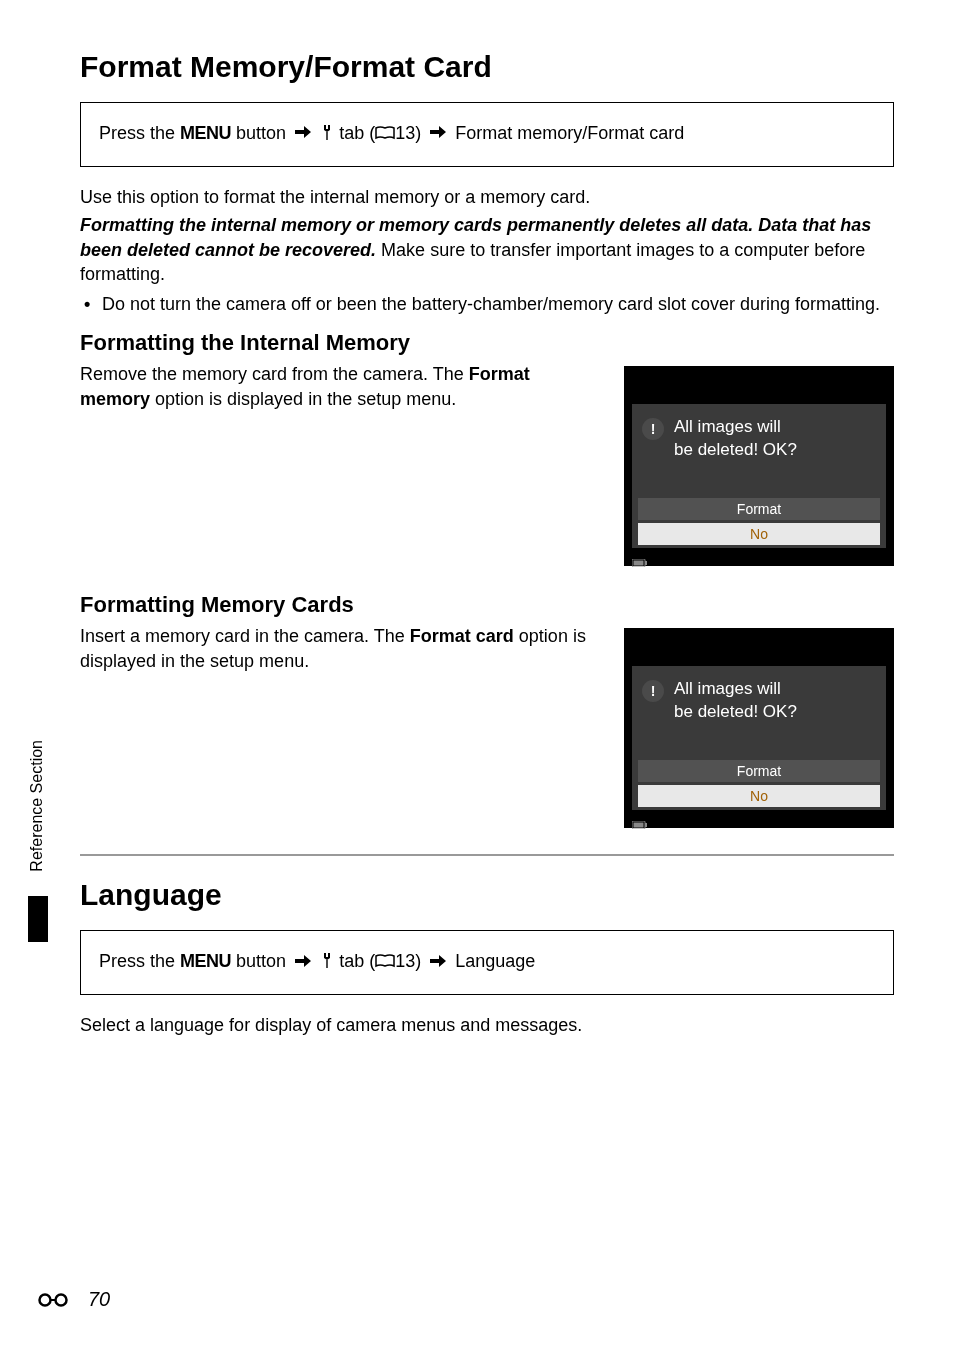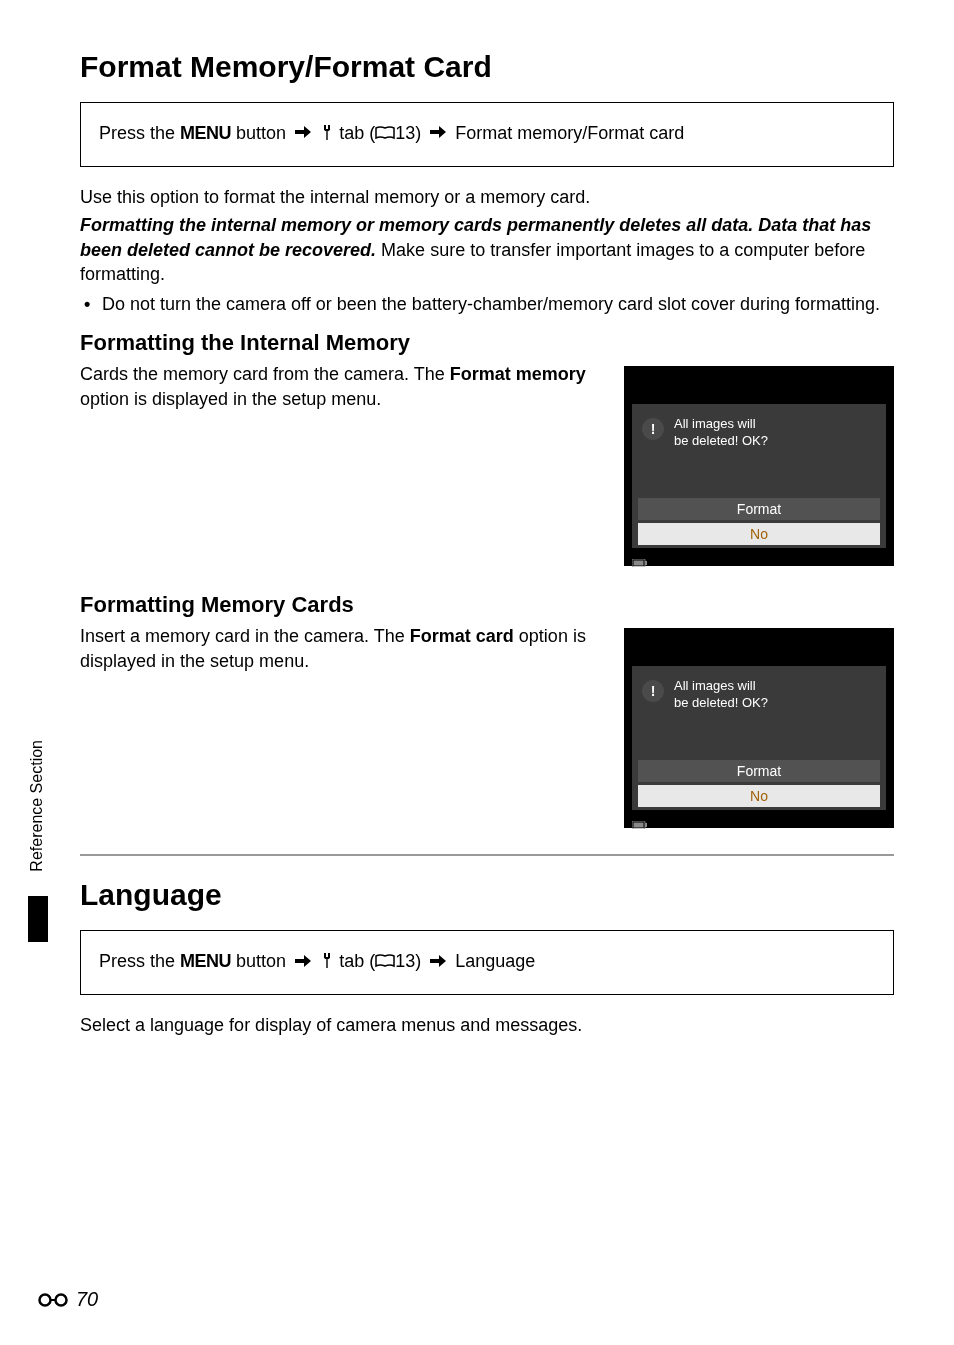--- a/index.html
+++ b/index.html
@@ -118,21 +118,21 @@
       align-items: center;
       justify-content: center;
       font-weight: bold;
       font-size: 14px;
       margin-right: 10px;
       margin-top: 2px;
       flex-shrink: 0;
     }
     .camera-msg-text {
       color: #fff;
-      font-size: 13px;
+      font-size: 17px;
       line-height: 1.3;
     }
     .camera-btn {
       background: #525252;
       color: #fff;
       text-align: center;
       font-size: 14px;
       padding: 3px 8px;
       margin: 0 6px 3px 6px;
     }
@@ -169,21 +169,21 @@
       background: #000;
     }
     .page-num {
       position: absolute;
       bottom: 34px;
       left: 38px;
       font-size: 20px;
       font-style: italic;
       display: flex;
       align-items: center;
-      gap: 8px;
+      gap: 20px;
     }
     .infinity-icon {
       display: inline-flex;
       align-items: center;
     }
   </style>
 </head>
 <body>
 
 <h1 class="page-title">Format Memory/Format Card</h1>
@@ -219,21 +219,21 @@
 <p class="body-text">
   <span class="bold-italic">Formatting the internal memory or memory cards permanently deletes all data. Data that has been deleted cannot be recovered.</span><span> Make sure to transfer important images to a computer before formatting.</span>
 </p>
 <div class="bullet-list">
   <div class="bullet-item">Do not turn the camera off or been the battery-chamber/memory card slot cover during formatting.</div>
 </div>
 
 <h2 class="subheading">Formatting the Internal Memory</h2>
 <div class="section-row">
   <div class="section-text">
-    <span>Cards the memory card from the camera. The </span><span class="bold">Format memory</span><span> option is displayed in the setup menu.</span>
+    <span>Remove the memory card from the camera. The </span><span class="bold">Format memory</span><span> option is displayed in the setup menu.</span>
   </div>
   <div class="camera-screen">
     <div class="camera-screen-inner">
       <div class="camera-msg-row">
         <div class="warn-circle">!</div>
         <div class="camera-msg-text">
           <div>All images will</div>
           <div>be deleted! OK?</div>
         </div>
       </div>

